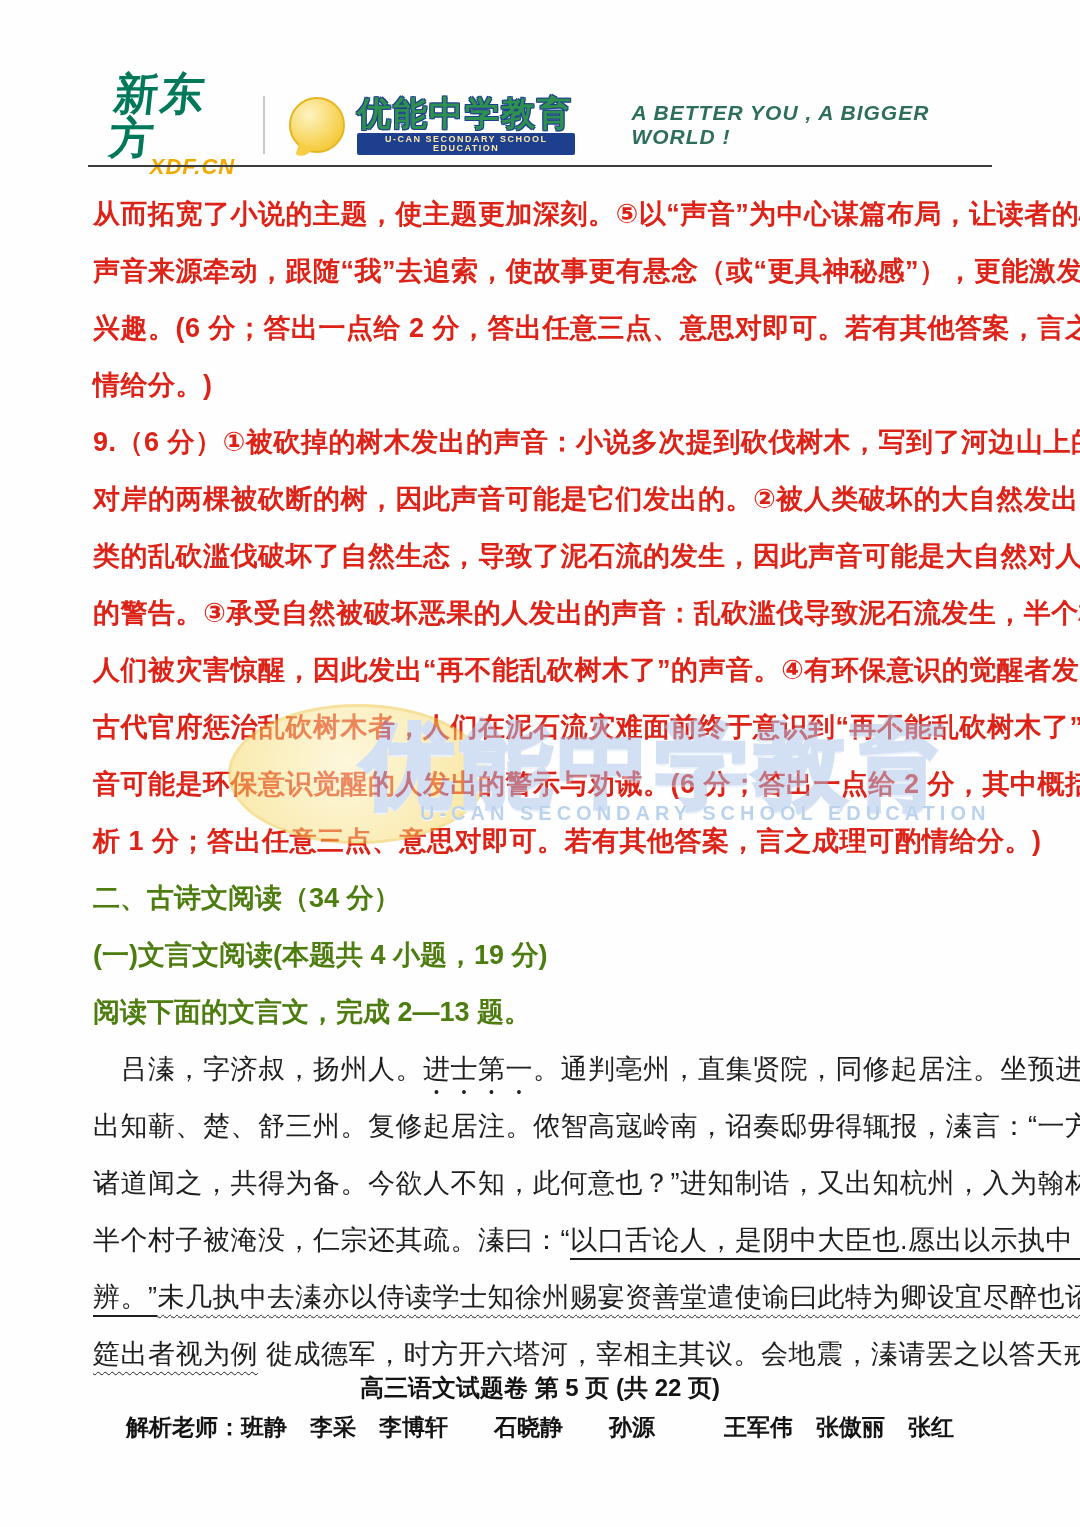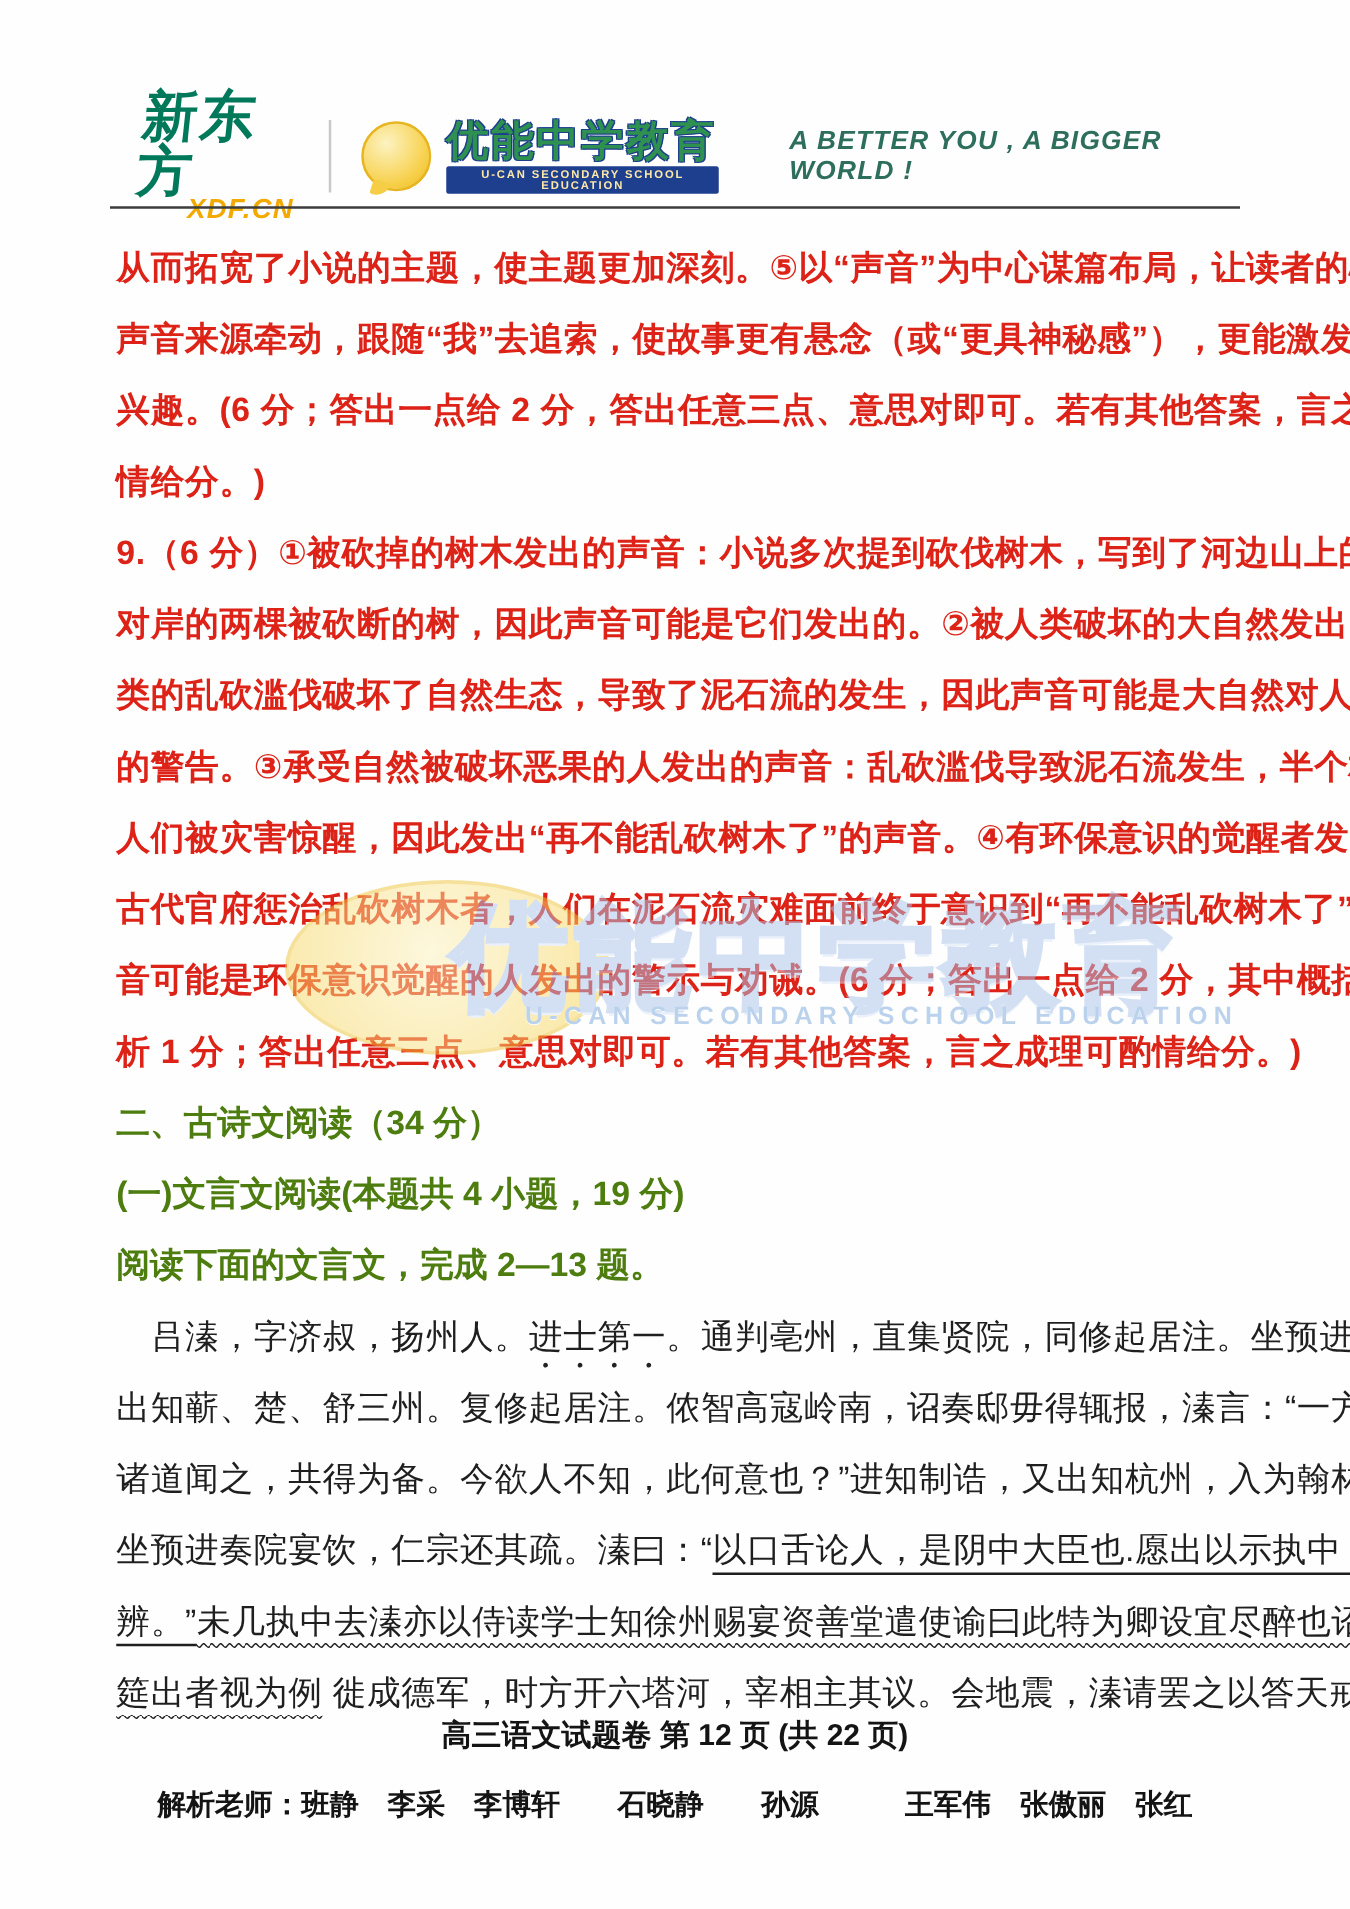--- a/index.html
+++ b/index.html
@@ -53,21 +53,21 @@
                border:3px solid #eec43c; }
   .wm-text { position:absolute; left:362px; top:18px; font-size:92px; font-weight:900; letter-spacing:6px;
              color:#eef4ff; -webkit-text-stroke:4px #a9c4ea;
              text-shadow:0 4px 0 #d9e6f8, 0 -2px 0 #ffffff; white-space:nowrap; }
   .wm-bar { position:absolute; left:420px; top:116px; font-size:20px; font-weight:900; letter-spacing:5px;
             color:#7aa7dd; text-shadow:0 1px 0 #fff; white-space:nowrap; }
 
   
   .footer { position:absolute; left:0; right:0; top:1372px; text-align:center; z-index:2; }
   .footer .page-info { font-size:24px; font-weight:800; color:#141414; }
-  .footer .teachers { margin-top:24px; font-size:23px; font-weight:800; color:#141414; }
+  .footer .teachers { margin-top:8px; font-size:23px; font-weight:800; color:#141414; }
 </style>
 </head>
 <body>
 
 <div class="page">
 
   <div class="header">
     <div class="brand-left">
       <span class="cn">新东方</span>
       <span class="sub">XDF.CN</span>
@@ -101,30 +101,30 @@
       </div>
 
     <h2 class="heading">二、古诗文阅读（34 分）</h2>
     <h3 class="heading">(一)文言文阅读(本题共 4 小题，19 分)</h3>
     <h3 class="heading">阅读下面的文言文，完成 2—13 题。</h3>
 
     <div class="passage">
         <div class="line"><span>　吕溱，字济叔，扬州人。</span><span class="seg-dots">进士第一</span><span>。通判亳州，直集贤院，同修起居注。坐预进奏院宴饮，</span></div>
         <div class="line"><span>出知蕲、楚、舒三州。复修起居注。侬智高寇岭南，诏奏邸毋得辄报，溱言：“一方有警，使</span></div>
         <div class="line"><span>诸道闻之，共得为备。今欲人不知，此何意也？”进知制诰，又出知杭州，入为翰林学士。疏</span></div>
-        <div class="line"><span>坐预进奏院宴饮，仁宗还其疏。溱曰：“</span><span class="seg-solid">以口舌论人，是阴中大臣也.愿出以示执中，使得自</span></div>
+        <div class="line"><span>半个村子被淹没，仁宗还其疏。溱曰：“</span><span class="seg-solid">以口舌论人，是阴中大臣也.愿出以示执中，使得自</span></div>
         <div class="line"><span class="seg-solid">辨。”</span><span class="seg-wavy">未几执中去溱亦以侍读学士知徐州赐宴资善堂遣使谕曰此特为卿设宜尽醉也诏自今由经</span></div>
         <div class="line"><span class="seg-wavy">筵出者视为例</span><span> 徙成德军，时方开六塔河，宰相主其议。会地震，溱请罢之以答天戒。溱豪侈</span></div>
       </div>
   </div>
 
   <div class="watermark">
     <div class="wm-circle"></div>
     <div class="wm-text">优能中学教育</div>
     <div class="wm-bar">U-CAN SECONDARY SCHOOL EDUCATION</div>
   </div>
 
   <div class="footer">
-    <div class="page-info">高三语文试题卷 第 12 页 (共 22 页)</div>
+    <div class="page-info">高三语文试题卷 第 5 页 (共 22 页)</div>
     <div class="teachers">解析老师：班静　李采　李博轩　　石晓静　　孙源　　　王军伟　张傲丽　张红</div>
   </div>
 
 </div>
 
 </body></html>

